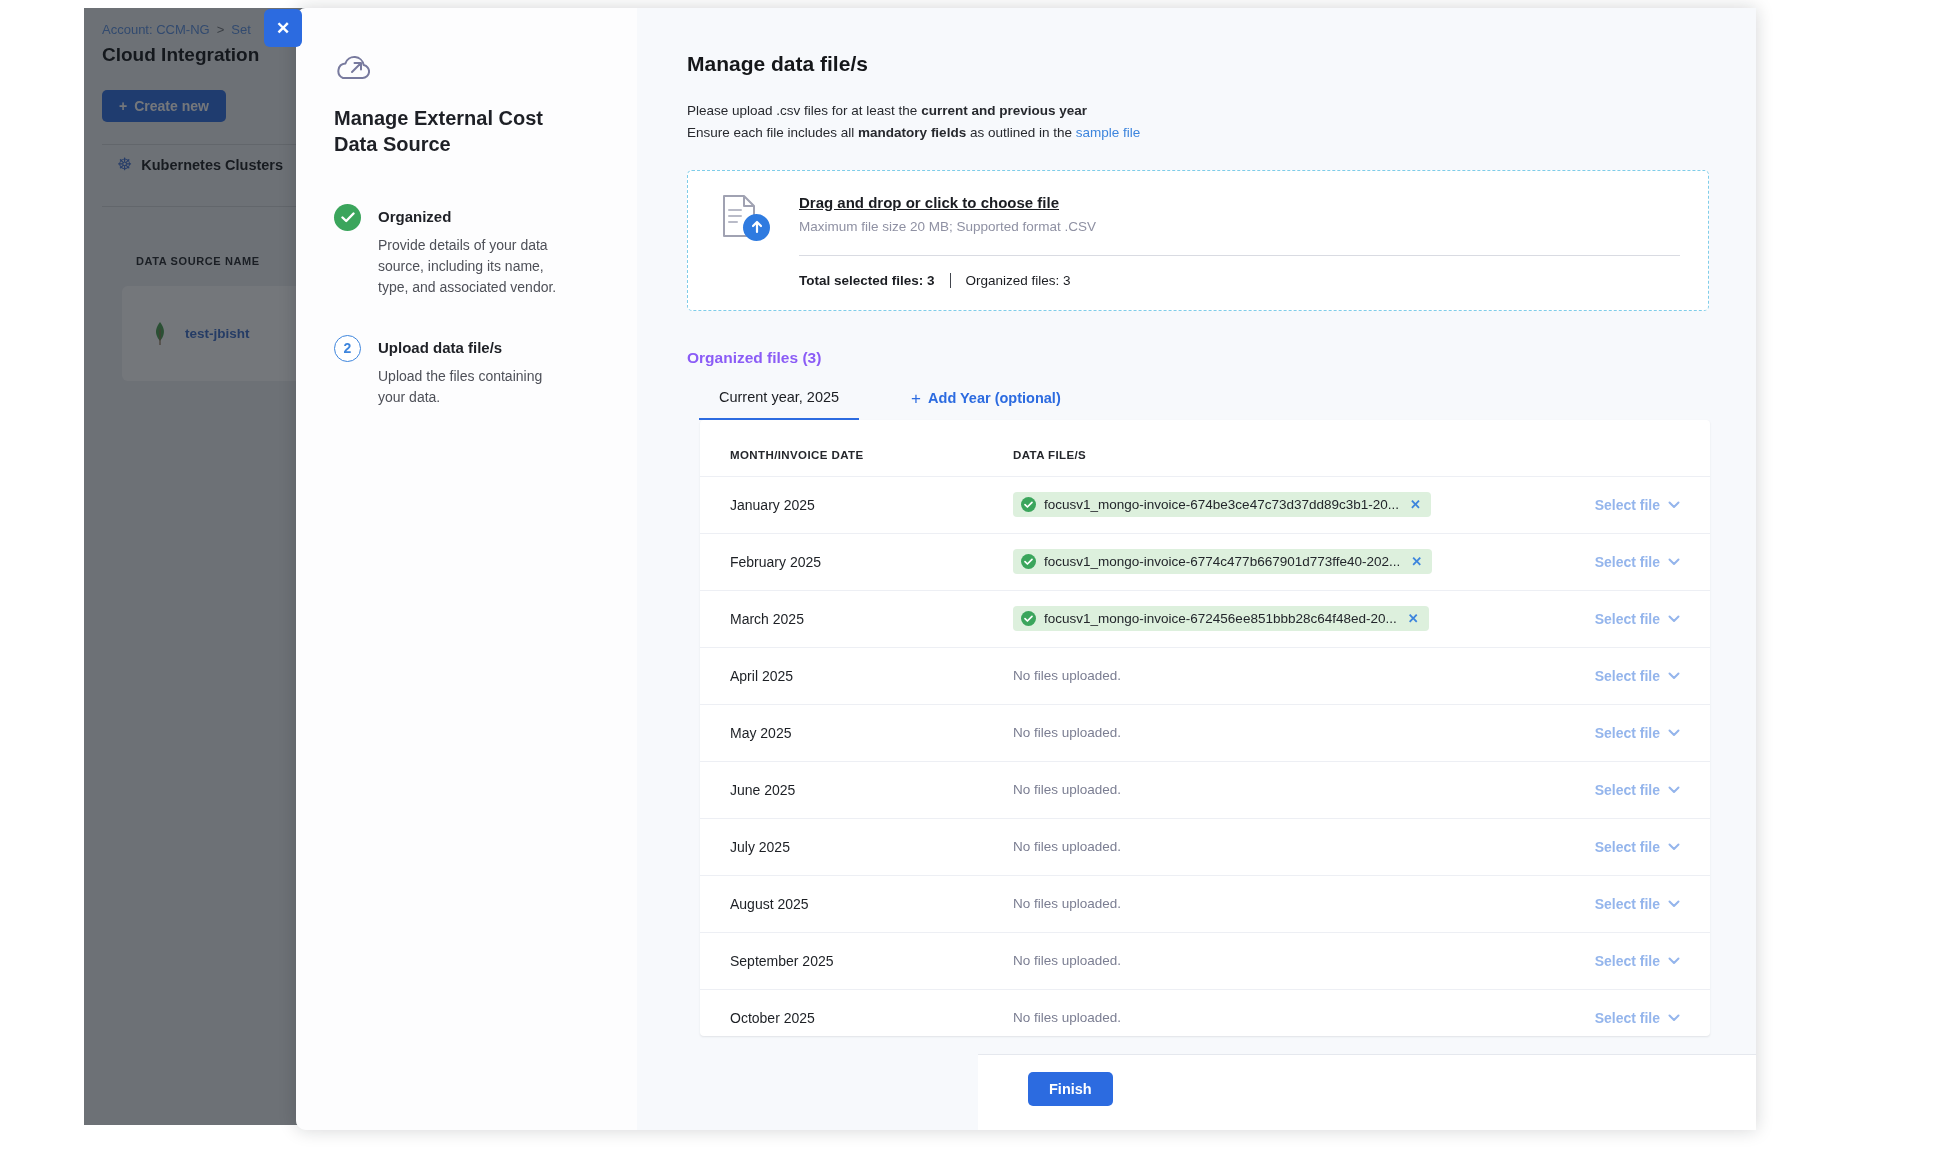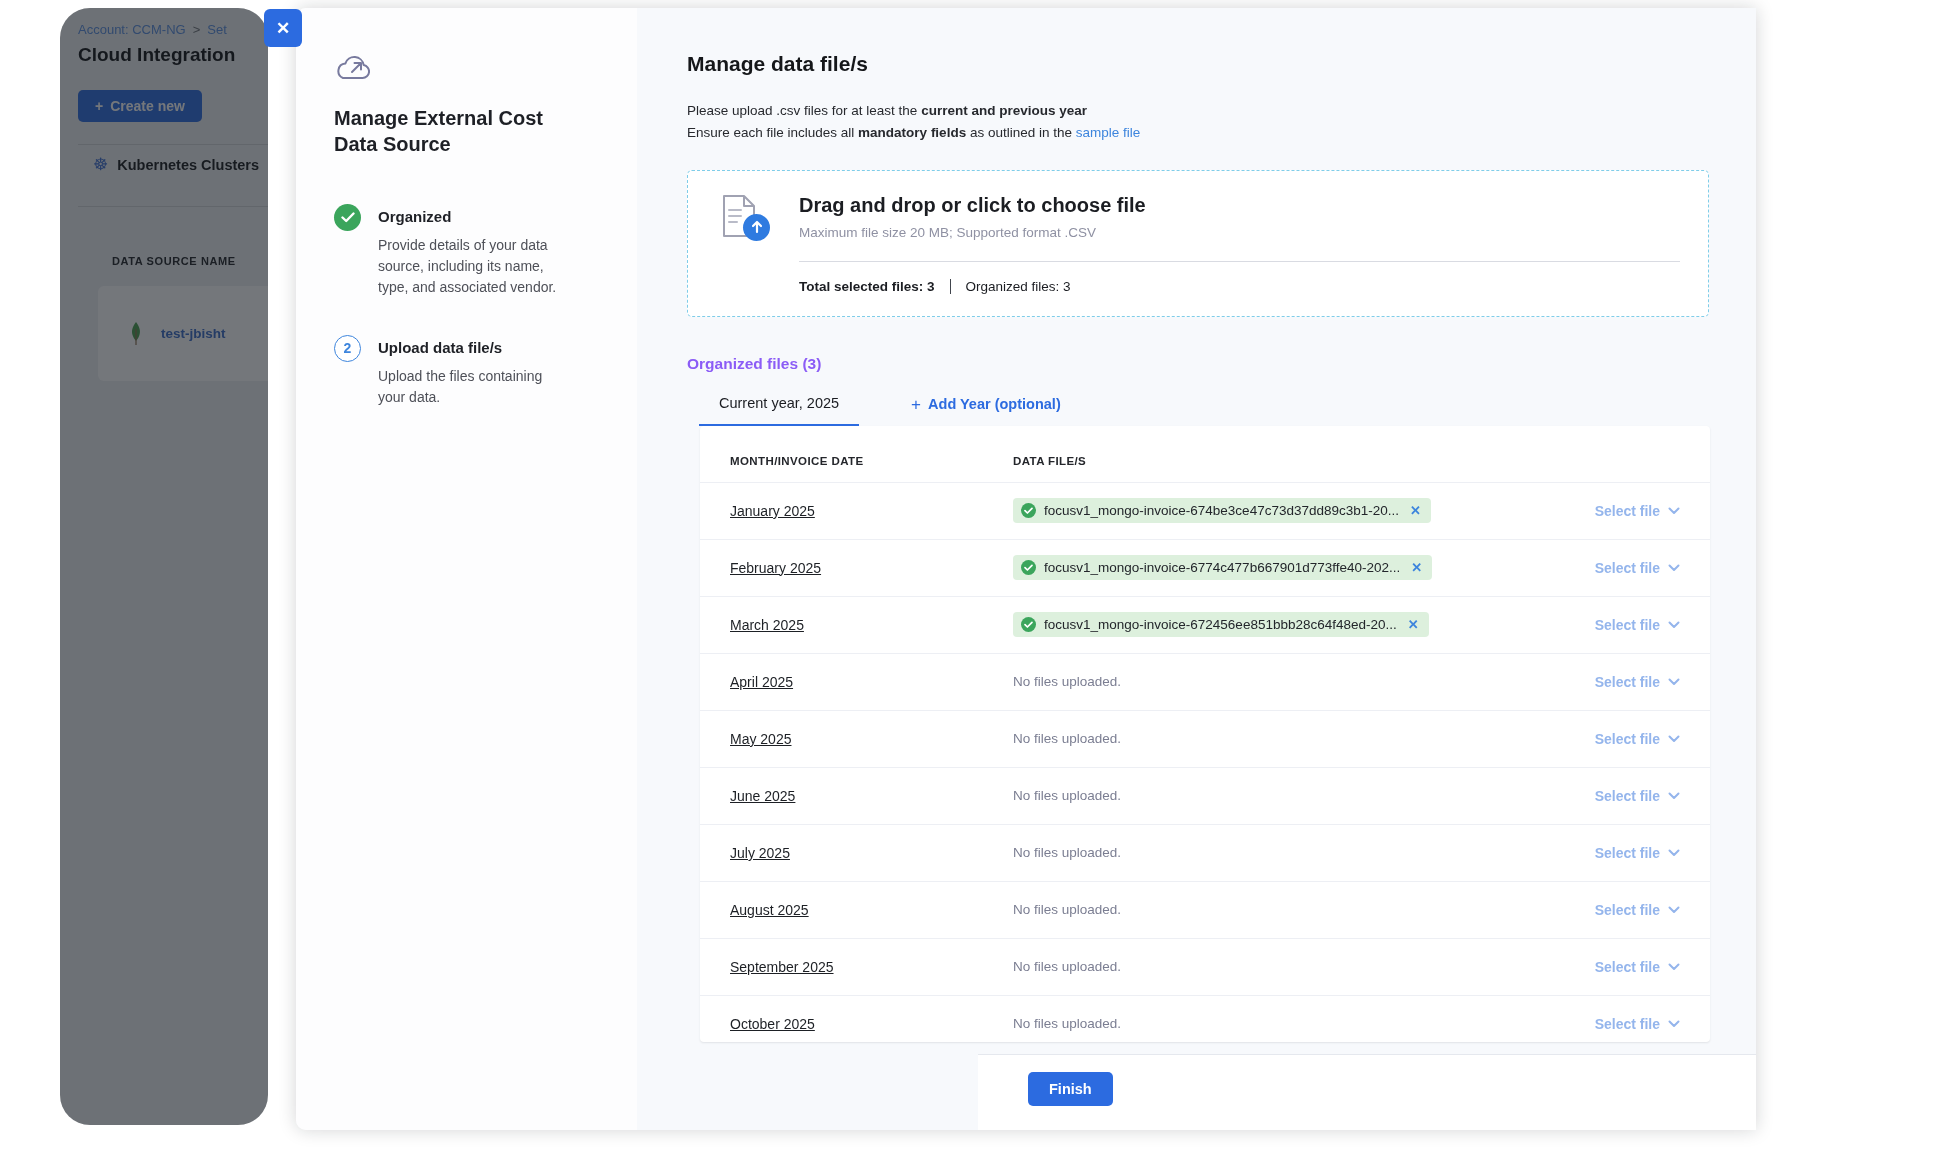--- a/index.html
+++ b/index.html
@@ -1,20 +1,20 @@
 <!DOCTYPE html>
 <html><head>
 <meta charset="utf-8">
 <style>
   * { margin:0; padding:0; box-sizing:border-box; }
   body { font-family:"Liberation Sans", sans-serif; background:#fff; }
   .stage { position:relative; width:1934px; height:1156px; background:#fff; overflow:hidden; }
 
   
-  .backdrop { position:absolute; left:60px; top:8px; width:208px; height:1117px; background:#eef0f2; overflow:hidden;border-radius:30px; }
+  .backdrop { position:absolute; left:84px; top:8px; width:233px; height:1117px; background:#eef0f2; overflow:hidden; }
   .bp-inner { padding:14px 0 0 18px; width:320px; }
   .bp-crumbs { font-size:13px; color:#5a8fe0; white-space:nowrap; }
   .bp-crumbs .sep { color:#6d7278; margin:0 7px; }
   .bp-title { margin-top:7px; font-size:19px; font-weight:700; color:#111316; }
   .bp-create { margin-top:24px; display:inline-flex; align-items:center; gap:7px; background:#2c6be0; color:#fff; font-size:14px; font-weight:600; padding:8px 17px; border-radius:5px; }
   .bp-div { margin-top:22px; border-top:1px solid #d2d4d8; width:320px; }
   .bp-tab { display:flex; align-items:center; gap:9px; padding:11px 0 11px 15px; }
   .bp-k8s { color:#3f6fd1; font-size:17px; line-height:1; }
   .bp-tab-label { font-size:14.5px; font-weight:700; color:#17191c; white-space:nowrap; }
   .bp-colhead { margin:48px 0 0 34px; font-size:11px; font-weight:700; letter-spacing:.6px; color:#212428; }
@@ -43,39 +43,39 @@
   .main-col { flex:1; background:#f7f9fc; padding:44px 47px 0 50px; position:relative; overflow:hidden; }
   .m-heading { font-size:21px; font-weight:700; color:#15171a; }
   .instructions { margin-top:24px; font-size:13.5px; color:#27292e; line-height:1.62; }
   .instructions b { font-weight:700; }
   .link { color:#3d85dd; cursor:pointer; }
 
   .dropzone { margin-top:26px; border:1.5px dashed #7fcde9; background:#fff; border-radius:5px; padding:23px 28px 22px 33px; display:flex; gap:24px; cursor:pointer; }
   .dz-iconwrap { position:relative; width:54px; flex:none; }
   .dz-circle { position:absolute; left:22px; top:20px; width:27px; height:27px; border-radius:50%; background:#2f7be0; display:flex; align-items:center; justify-content:center; }
   .dz-body { flex:1; }
-  .dz-title { font-size:20px; font-weight:700; color:#1b1d22; }
+  .dz-title { font-size:15px; font-weight:700; color:#1b1d22;text-decoration:underline; }
   .dz-sub { margin-top:8px; font-size:13.5px; color:#8f91a3; }
   .dz-div { margin-top:21px; border-top:1px solid #d9dbe2; }
   .dz-stats { margin-top:17px; font-size:13.5px; color:#1b1d22; display:flex; align-items:center; }
   .dz-total { font-weight:700; }
   .dz-bar { width:1px; height:15px; background:#41454d; margin:0 15px; }
 
   .organized-h { margin-top:38px; font-size:15.5px; font-weight:700; color:#8b5cf6; }
   .tabs { margin-top:16px; display:flex; gap:52px; padding-left:12px; align-items:flex-start; }
   .tab-active { font-size:14.5px; font-weight:500; color:#1b1d22; padding:6px 20px 13px; border-bottom:2.5px solid #2c6be0; cursor:pointer; }
   .tab-add { display:flex; align-items:center; gap:7px; color:#2c6be0; font-size:14.5px; font-weight:600; padding-top:7px; cursor:pointer; }
   .tab-add .plus { font-size:17px; font-weight:500; line-height:1; }
 
   .card { margin-left:13px; width:1010px; height:616px; background:#fff; border-radius:4px; box-shadow:0 1px 2px rgba(31,37,48,.10); overflow:hidden; }
   .thead { display:flex; padding:0 30px 15px; height:56px; align-items:flex-end; font-size:11.5px; font-weight:700; letter-spacing:.4px; color:#24262b; }
   .col-month { width:283px; flex:none; }
   .col-files { flex:1; }
   .trow { display:flex; align-items:center; height:57px; border-top:1px solid #edeff4; padding:0 30px; }
-  .cell-month { width:283px; flex:none; font-size:14px; color:#1d2025;text-decoration:underline; }
+  .cell-month { width:283px; flex:none; font-size:14px; color:#1d2025; }
   .cell-file { flex:1; display:flex; align-items:center; }
   .chip { display:inline-flex; align-items:flex-start; gap:8px; background:#ddf0dd; border-radius:4px; padding:5px 10px 5px 8px; font-size:13.5px; color:#23262b; }
   .chip-x { color:#3d85dd; font-size:13px; font-weight:700; margin-left:3px; cursor:pointer; }
   .empty-text { font-size:13.5px; color:#7b7e92; }
   .cell-select { margin-left:auto; display:flex; align-items:center; gap:8px; color:#94b5ec; font-size:14px; font-weight:600; cursor:pointer; white-space:nowrap; }
 
   .footer { position:absolute; left:341px; right:0; bottom:0; height:76px; background:#fff; border-top:1px solid #e5e8ee; padding:17px 0 0 50px; z-index:5; }
   .finish-btn { background:#2c6be0; color:#fff; border:none; font-family:inherit; font-size:14.5px; font-weight:700; padding:9px 21px; border-radius:5px; cursor:pointer; }
 </style>
 </head>

